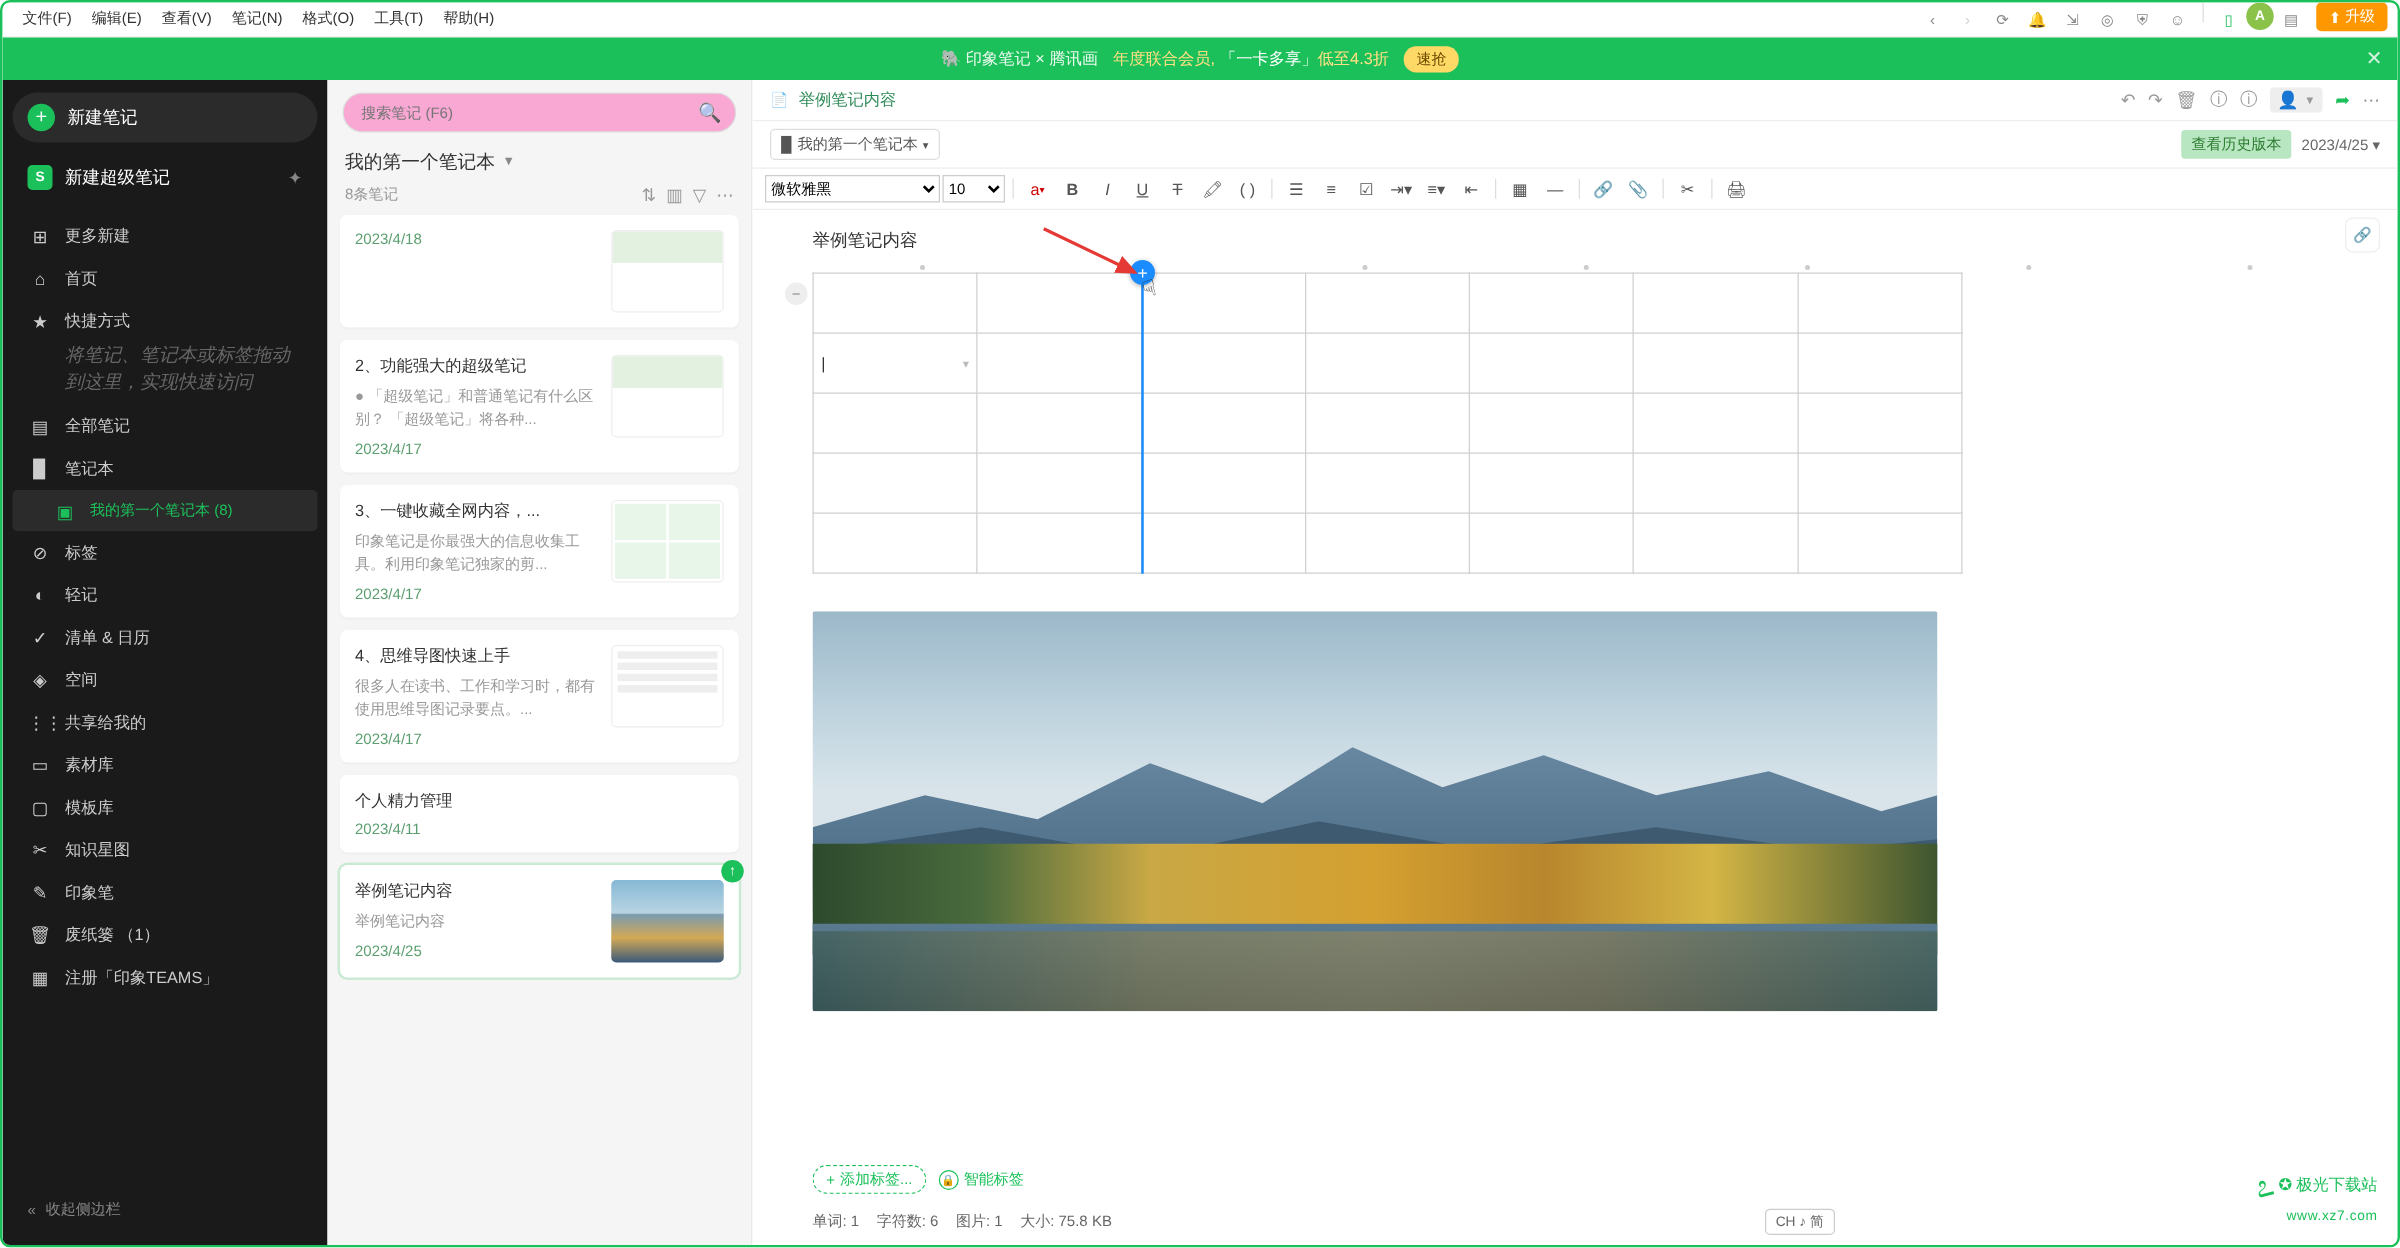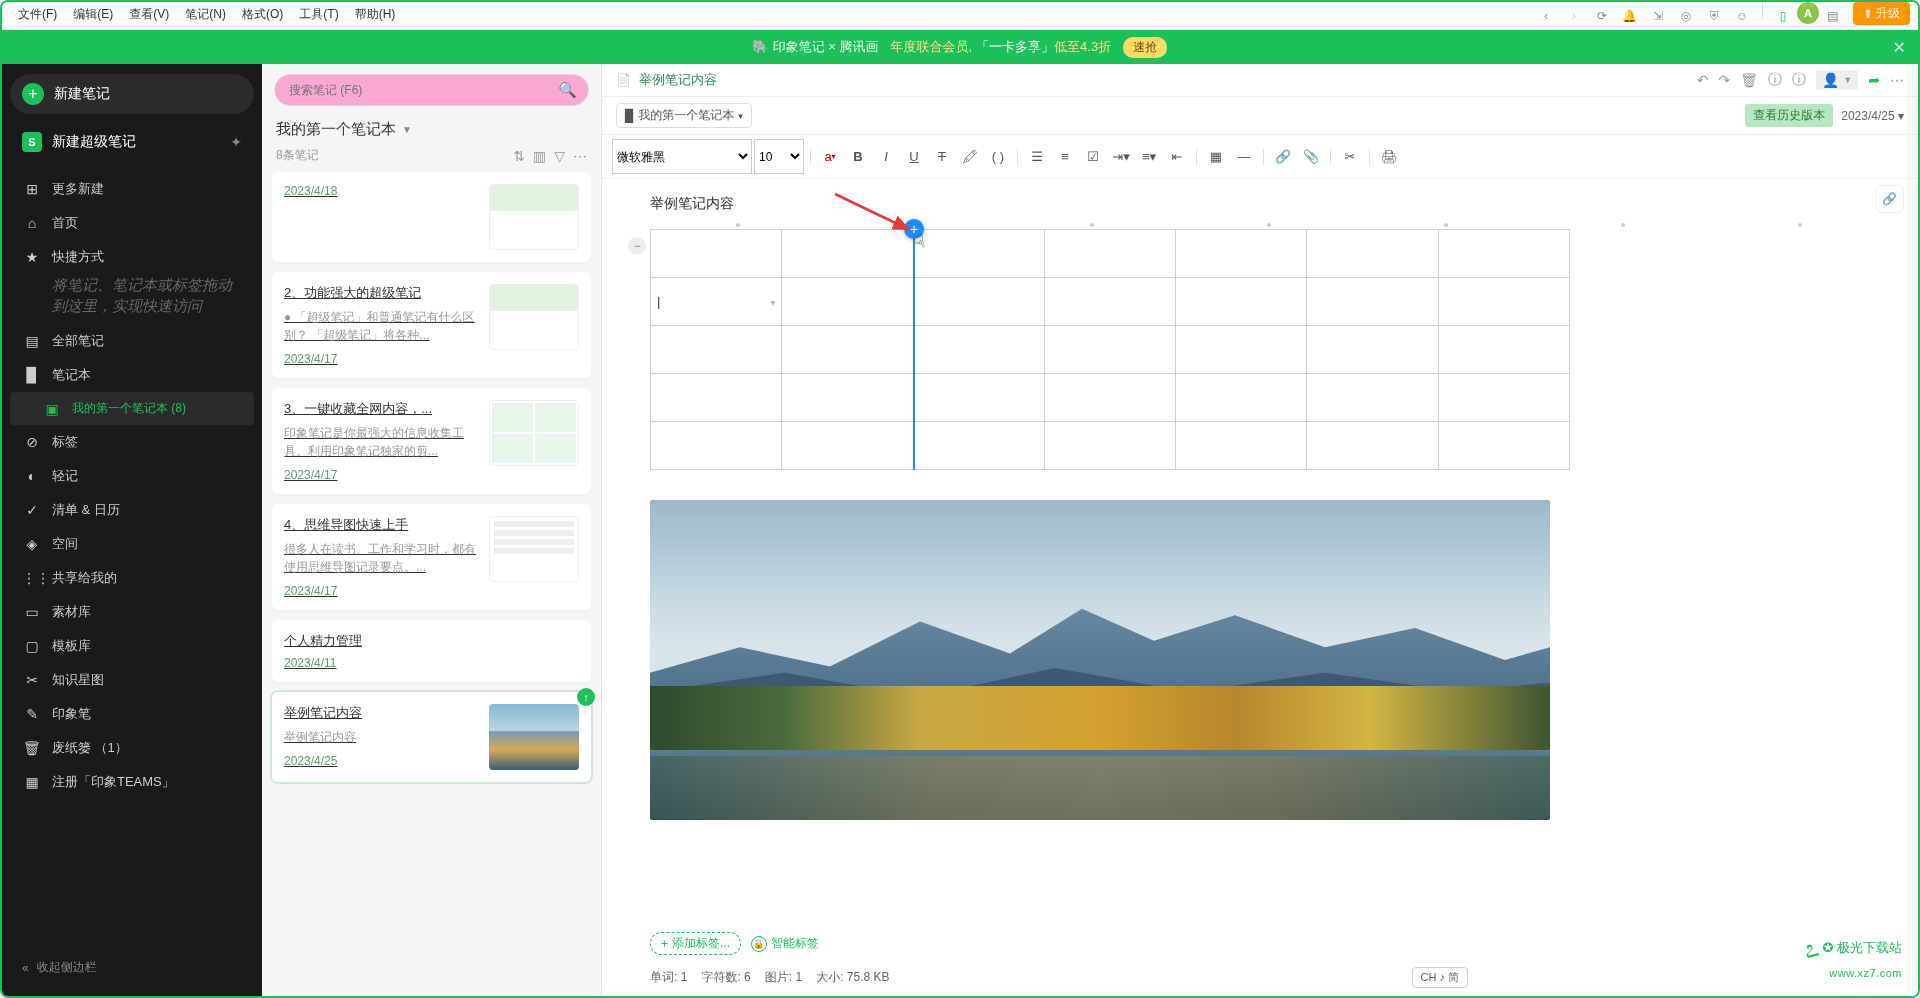--- a/index.html
+++ b/index.html
@@ -35,21 +35,21 @@
 .search-row { padding: 10px 12px; }
 .search-box { position: relative; }
 .search-box input { width: 100%; height: 32px; border: 1px solid #ddd; border-radius: 16px; padding: 0 36px 0 14px; font-size: 12px; background: #f9a8d4; color: #333; }
 .search-box .search-icon { position: absolute; right: 12px; top: 7px; color: #888; font-size: 15px; }
 .notebook-title-row { padding: 4px 14px 8px; display: flex; align-items: center; }
 .notebook-title-row .title { font-size: 15px; font-weight: 500; color: #333; }
 .notebook-title-row .caret { margin-left: 6px; color: #888; font-size: 10px; }
 .count-row { padding: 0 14px 8px; display: flex; align-items: center; color: #999; font-size: 12px; }
 .count-row .spacer { flex: 1; }
 .count-row .tool-icon { margin-left: 8px; color: #999; cursor: pointer; font-size: 14px; }
-.note-cards { flex: 1; overflow-y: auto; padding: 0 10px 10px; text-decoration: underline; }
+.note-cards { flex: 1; overflow-y: auto; padding: 0 10px 10px; }
 .note-card { background: #fff; border-radius: 6px; padding: 12px; margin-bottom: 10px; display: flex; gap: 10px; cursor: pointer; box-shadow: 0 1px 2px rgba(0,0,0,0.04); position: relative; }
 .note-card.selected { box-shadow: 0 0 0 2px #1cc05a33; }
 .note-card.syncing::after { content: "↑"; position: absolute; top: -4px; right: -4px; width: 18px; height: 18px; border-radius: 50%; background: #1cc05a; color: #fff; font-size: 11px; display: flex; align-items: center; justify-content: center; }
 .note-card .text { flex: 1; }
 .note-card .title { font-size: 13px; color: #333; margin-bottom: 6px; font-weight: 500; }
 .note-card .snippet { font-size: 12px; color: #999; line-height: 1.5; margin-bottom: 8px; max-height: 36px; overflow: hidden; }
 .note-card .date { font-size: 12px; color: #5a9e6f; }
 .note-card .thumb { width: 90px; height: 66px; border-radius: 4px; overflow: hidden; flex-shrink: 0; }
 .thumb-app { background: linear-gradient(#e3f2e0 40%, #fff 40%); border: 1px solid #eee; }
 .thumb-grid { background: #fff; border: 1px solid #eee; display: grid; grid-template-columns: 1fr 1fr; gap: 2px; padding: 2px; }
@@ -64,21 +64,21 @@
 .editor-header .spacer { flex: 1; }
 .editor-header .hdr-icon { margin-left: 10px; color: #999; cursor: pointer; font-size: 14px; }
 .editor-header .share-icon { color: #1cc05a; }
 .editor-header .user-pill { background: #eee; padding: 2px 6px; border-radius: 3px; display: flex; align-items: center; gap: 4px; }
 .editor-subheader { display: flex; align-items: center; padding: 6px 14px; border-bottom: 1px solid #eee; }
 .notebook-pill { border: 1px solid #ddd; border-radius: 4px; padding: 3px 8px; font-size: 12px; color: #555; display: flex; align-items: center; gap: 4px; cursor: pointer; }
 .editor-subheader .spacer { flex: 1; }
 .history-btn { background: #b8e6c1; color: #2e7d32; padding: 3px 8px; border-radius: 3px; font-size: 12px; margin-right: 8px; }
 .date-label { font-size: 12px; color: #666; }
 .toolbar { display: flex; align-items: center; padding: 4px 10px; border-bottom: 1px solid #eee; gap: 2px; flex-wrap: wrap; }
-.toolbar select, .toolbar .font-input { height: 35px; border: 1px solid #ccc; font-size: 12px; background: #fff; }
+.toolbar select, .toolbar .font-input { height: 22px; border: 1px solid #ccc; font-size: 12px; background: #fff; }
 .toolbar .font-select { width: 140px; }
 .toolbar .size-select { width: 50px; }
 .toolbar .tb-btn { width: 26px; height: 24px; display: flex; align-items: center; justify-content: center; color: #555; cursor: pointer; border-radius: 3px; font-size: 13px; }
 .toolbar .tb-sep { width: 1px; height: 16px; background: #ddd; margin: 0 4px; }
 .editor-body { flex: 1; overflow-y: auto; padding: 16px 30px 10px; position: relative; }
 .doc-title { font-size: 14px; color: #333; margin-bottom: 16px; margin-left: 18px; }
 .table-wrap { position: relative; margin-left: 18px; margin-bottom: 30px; }
 .row-handle { position: absolute; left: -22px; top: 8px; width: 18px; height: 18px; border-radius: 50%; background: #eee; color: #888; display: flex; align-items: center; justify-content: center; font-size: 12px; }
 .col-markers { position: absolute; top: -6px; left: 0; right: 0; height: 6px; display: flex; }
 .col-marker { flex: 1; position: relative; }
@@ -98,21 +98,21 @@
 .lake { position: absolute; left: 0; right: 0; bottom: 0; height: 22%; background: linear-gradient(180deg, #5a7a8f 0%, #3d5a70 100%); }
 .lake-reflection { position: absolute; left: 0; right: 0; bottom: 0; height: 20%; background: linear-gradient(90deg, #2d4a2d 0%, #a88835 30%, #b89340 50%, #a88030 70%, #3d5530 100%); opacity: 0.4; transform: scaleY(-1); }
 .tags-row { padding: 8px 30px 6px 48px; display: flex; align-items: center; gap: 10px; }
 .tag-add { color: #1cc05a; font-size: 12px; border: 1px dashed #1cc05a; border-radius: 12px; padding: 2px 10px; display: flex; align-items: center; gap: 4px; cursor: pointer; }
 .smart-tag { color: #1cc05a; font-size: 12px; display: flex; align-items: center; gap: 4px; cursor: pointer; }
 .smart-tag .lock { width: 16px; height: 16px; border-radius: 50%; border: 1px solid #1cc05a; display: flex; align-items: center; justify-content: center; font-size: 9px; }
 .status-row { padding: 6px 30px 8px 48px; display: flex; align-items: center; gap: 14px; font-size: 12px; color: #666; }
 .ime-badge { border: 1px solid #ccc; border-radius: 4px; padding: 2px 8px; font-size: 11px; color: #666; margin-left: auto; margin-right: 420px; }
 .link-float { position: absolute; right: 14px; top: 6px; width: 28px; height: 28px; border: 1px solid #eee; border-radius: 6px; display: flex; align-items: center; justify-content: center; color: #999; background: #fff; }
 .watermark { position: absolute; right: 18px; bottom: 18px; text-align: right; font-size: 12px; line-height: 1.3; pointer-events: none; }
-.watermark .line1 { color: #1cc05a; font-size: 13px; }
+.watermark .line1 { color: #1cc05a; font-size: 13px; font-family: Liberation Serif, serif; }
 .watermark .line2 { color: #1cc05a; font-size: 11px; letter-spacing: 0.5px; }
 .watermark .swirl { font-size: 26px; color: #1cc05a; display: inline-block; transform: rotate(-15deg); margin-right: 4px; vertical-align: middle; }
 </style>
 </head>
 <body>
 
 <div class="app">
 
   <div class="menubar">
     <span class="menu-item">文件(F)</span>

